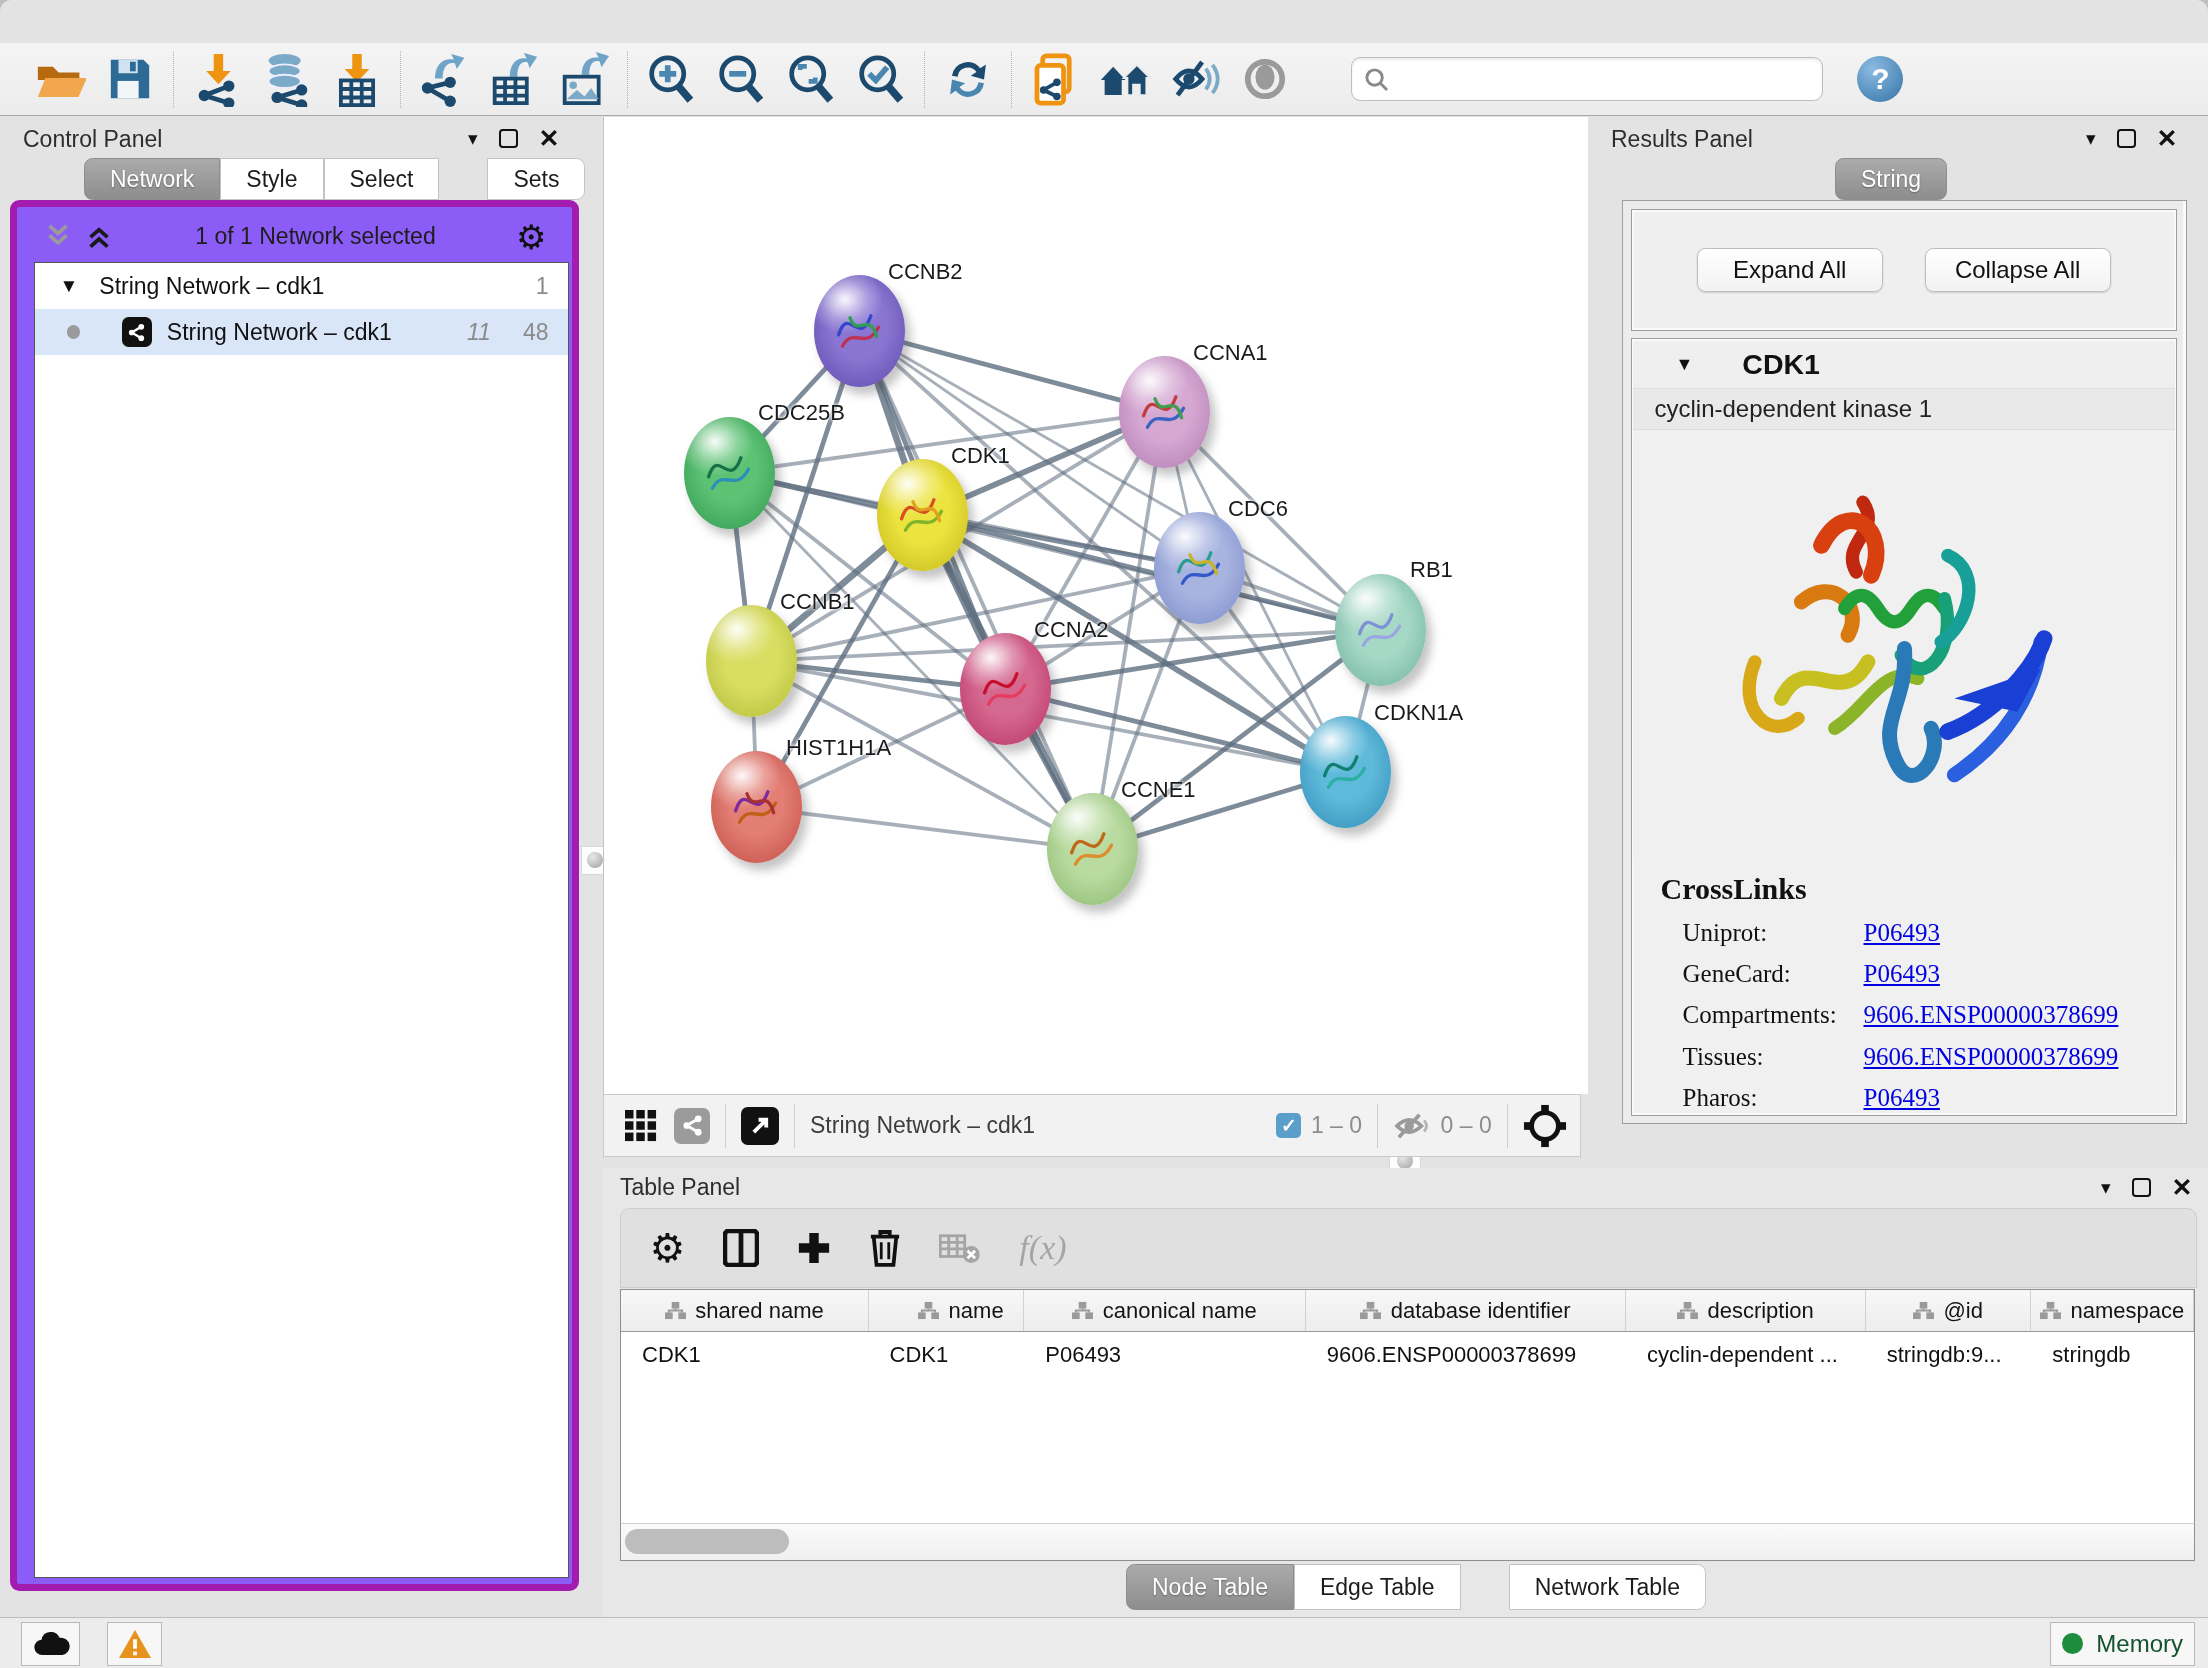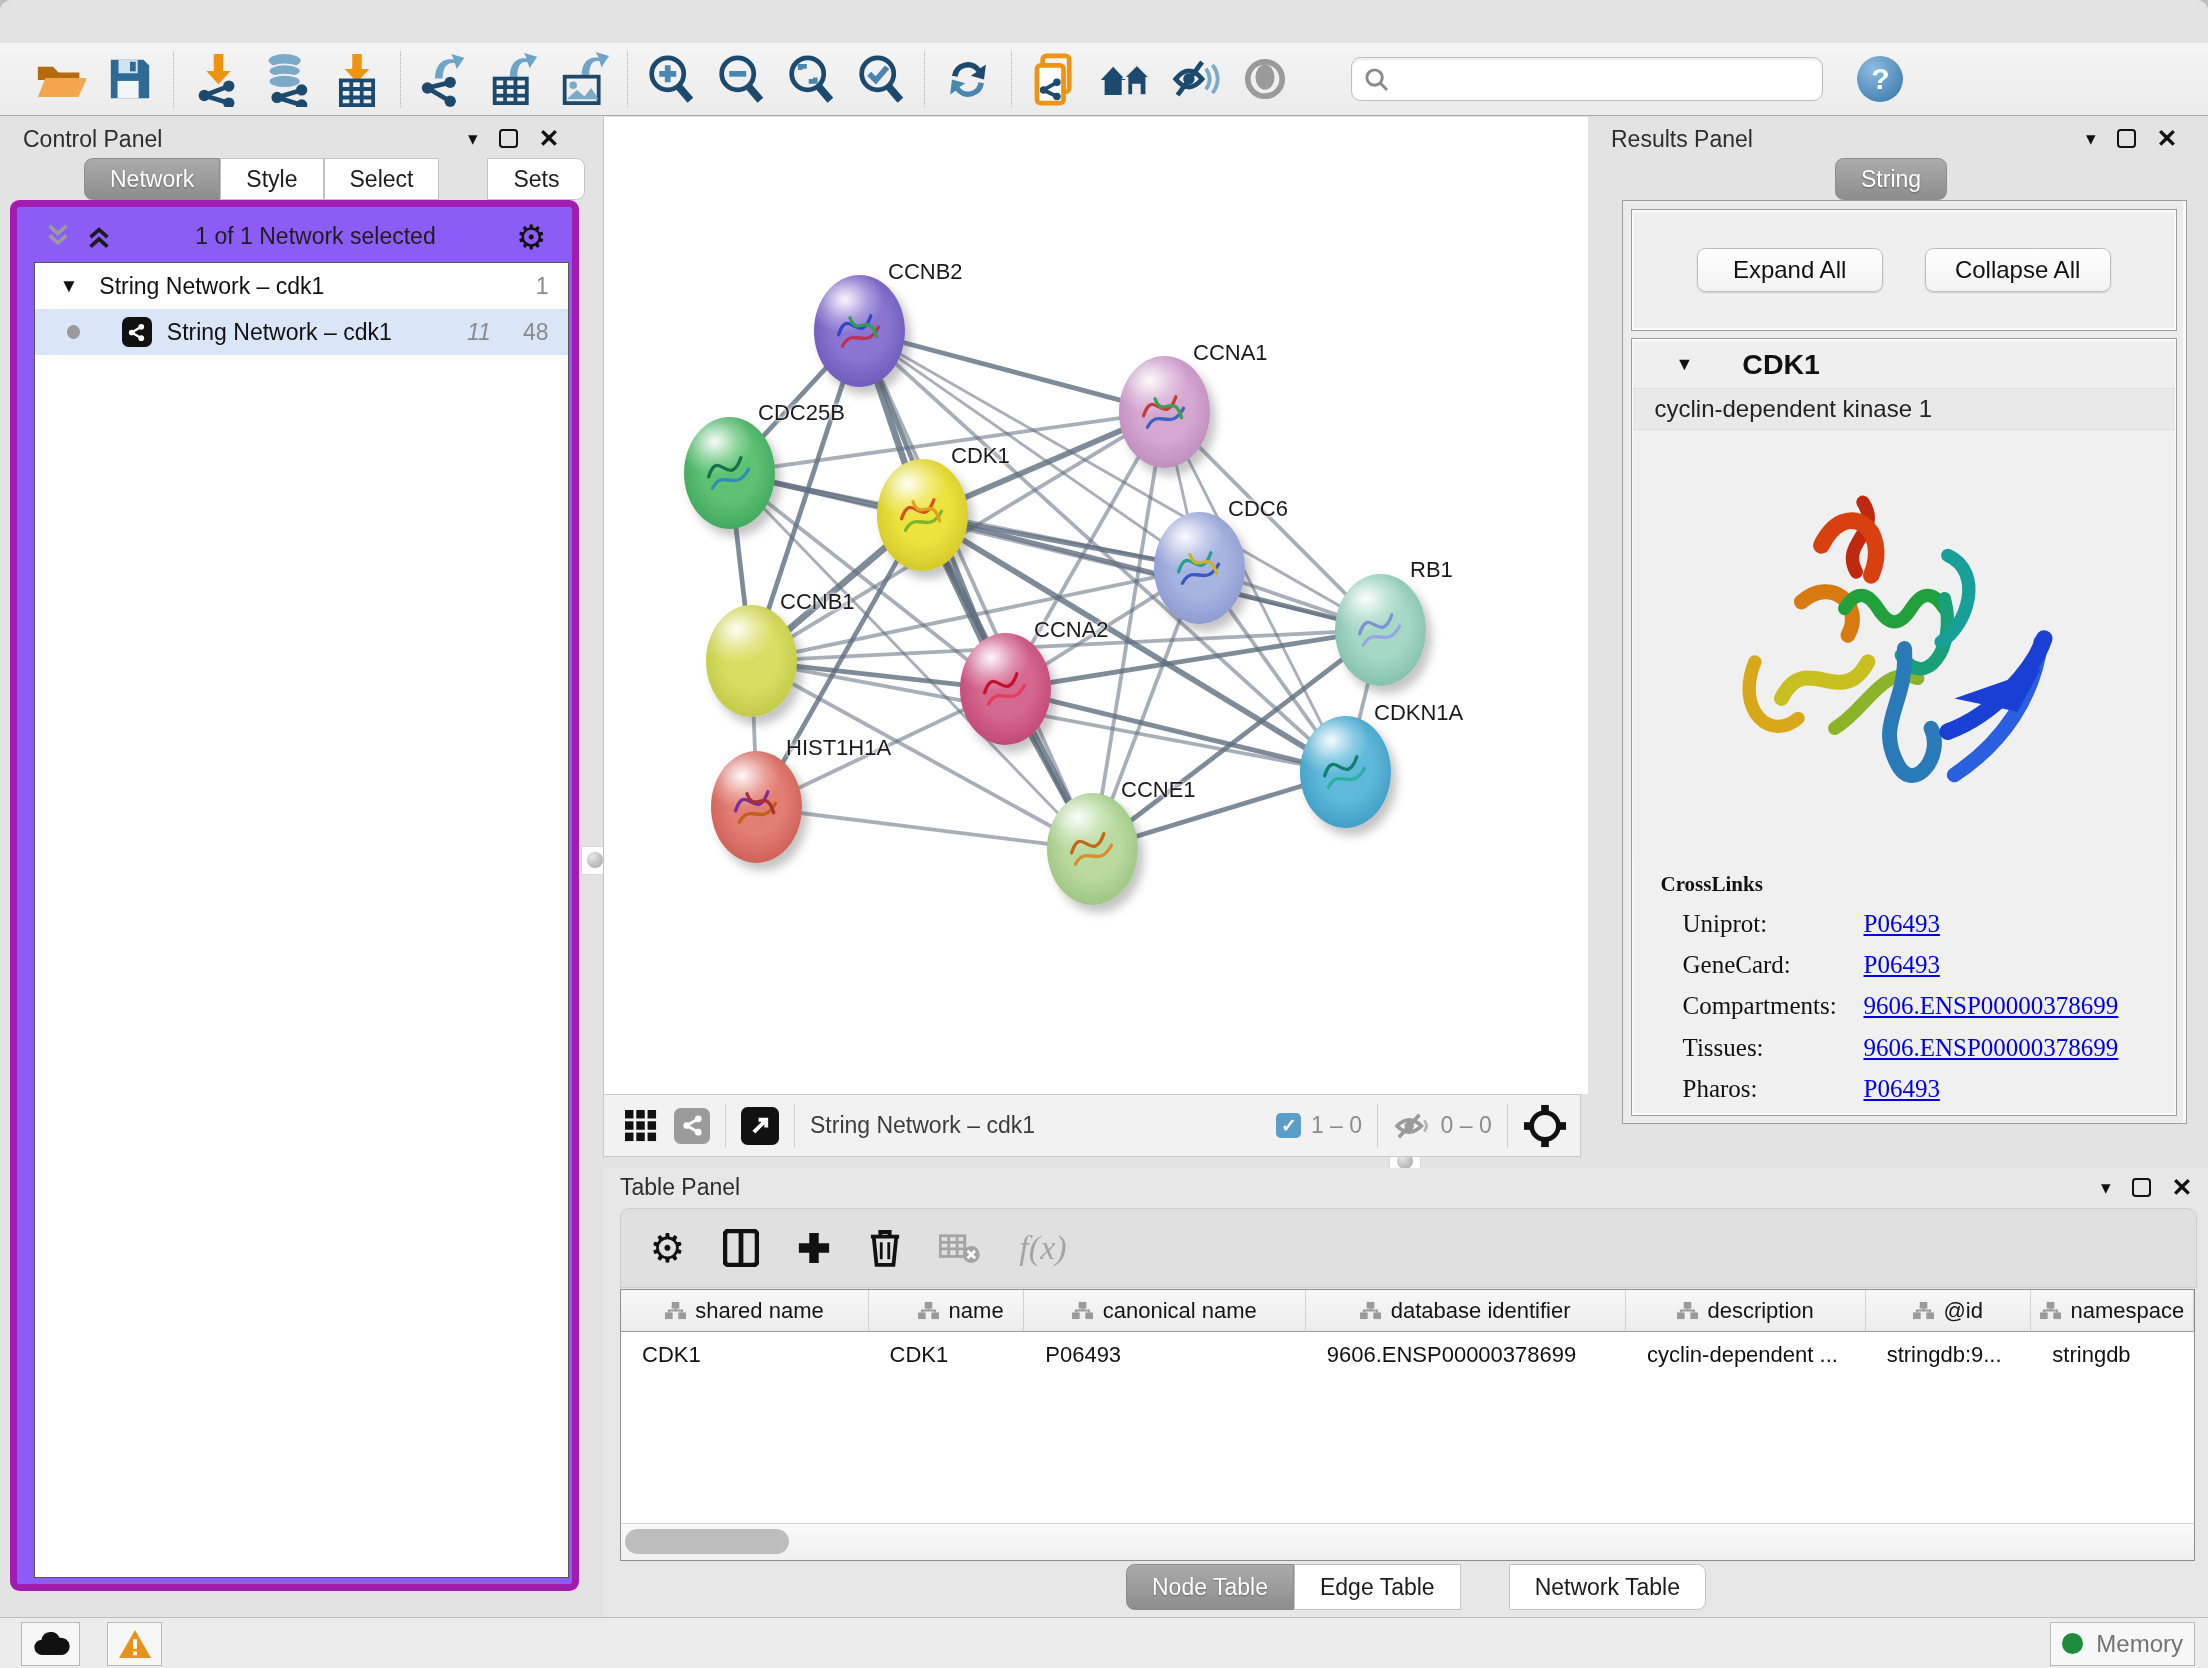--- a/index.html
+++ b/index.html
@@ -101,21 +101,21 @@
   .rp-genehead { position:absolute; left:1.9px; top:1.9px; width:542px; height:48px;
     display:flex; align-items:center; background:#efefef; }
   .rp-genename { font-size:28.5px; font-weight:bold; color:#111; margin-left:49px; }
   .rp-genedesc { position:absolute; left:1.9px; top:49px; width:542px; height:42px;
     background:#e9e9e9; font-size:24px; color:#222; display:flex; align-items:center; padding-left:21px;
     border-top:1px solid #dedede; border-bottom:1px solid #dedede; }
   .rp-structure { position:absolute; left:1.9px; top:95px; width:542px; height:428px;
     display:flex; align-items:center; justify-content:center; background:#f0f0f0; }
   .rp-xlinks { position:absolute; left:1.9px; top:525px; width:542px;
     font-family:"Liberation Serif", serif; }
-  .xl-head { font-size:21px; font-weight:bold; color:#111; margin:7.6px 0 3.8px 27px; }
+  .xl-head { font-size:30px; font-weight:bold; color:#111; margin:7.6px 0 3.8px 27px; }
   .xl-row { display:flex; margin:13.3px 0 0 49px; font-size:25px; }
   .xl-label { width:181px; color:#111; }
   .xl-link { color:#0000e0; text-decoration:underline; }
   
   .table-panel { position:absolute; left:603px; top:1168px; width:1605px; height:449px; background:#e7e7e7; }
   .tp-header { position:absolute; left:17px; top:5.7px; }
   .tp-toolbox { position:absolute; left:17px; top:40px; width:1577px; height:80px;
     background:#e0e0e0; border:1px solid #cdcdcd; border-radius:9.5px 9.5px 0 0;
     display:flex; align-items:center; gap:38px; padding-left:28.5px; }
   .tp-tool { font-size:32px; color:#111; display:flex; align-items:center; justify-content:center; }
@@ -133,21 +133,21 @@
   .tp-hscroll { position:absolute; left:17px; top:355px; width:1575px; height:38px;
     background:linear-gradient(#fafafa,#f0f0f0); border:1.9px solid #8e8e8e; border-top:1px solid #cfcfcf; }
   .tp-thumb { position:absolute; left:3.8px; top:4.8px; width:164px; height:25px; border-radius:12.4px; background:#bdbdbd; }
   .tp-tabs { position:absolute; left:523px; top:396px; display:flex; }
   
   .statusbar { position:absolute; left:0; top:1617px; width:100%; height:51px;
     background:#ececec; border-top:1px solid #bdbdbd; }
   .sb-btn { position:absolute; top:3.8px; height:44px; background:#f7f7f7; border:1.9px solid #b9b9b9;
     display:flex; align-items:center; justify-content:center; }
   .mem-dot { width:21px; height:21px; border-radius:50%; background:#1d8c3c; margin-right:13.3px; }
-  .mem-label { font-size:24px; color:#737373; }
+  .mem-label { font-size:24px; color:#14532d; }
   svg { display:block; }
 </style>
 </head>
 <body>
 
 <div class="app">
 
 
   <div class="toolbar">
     <div class="tb-btn" style="margin-left:25px">

